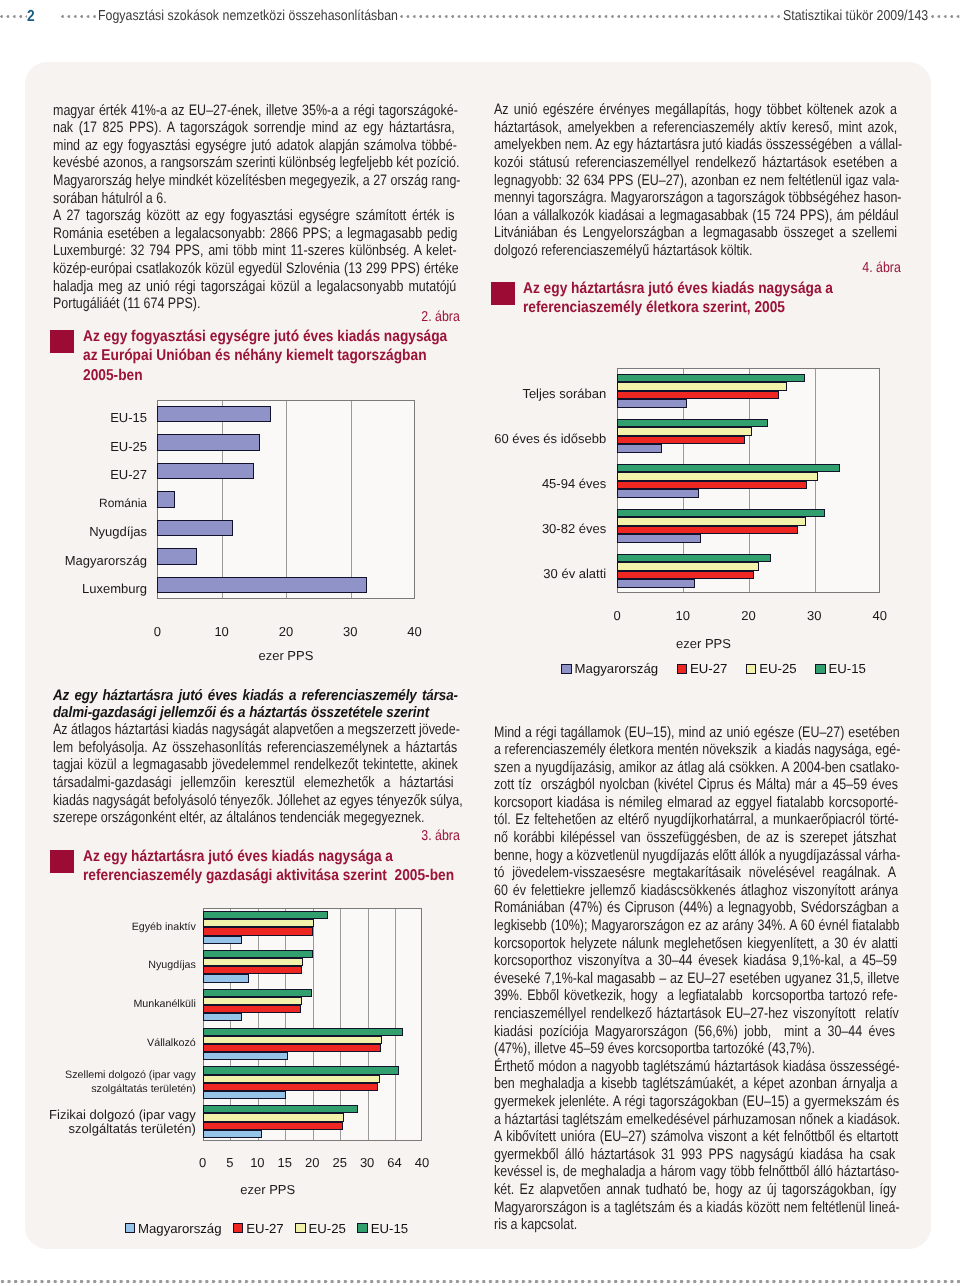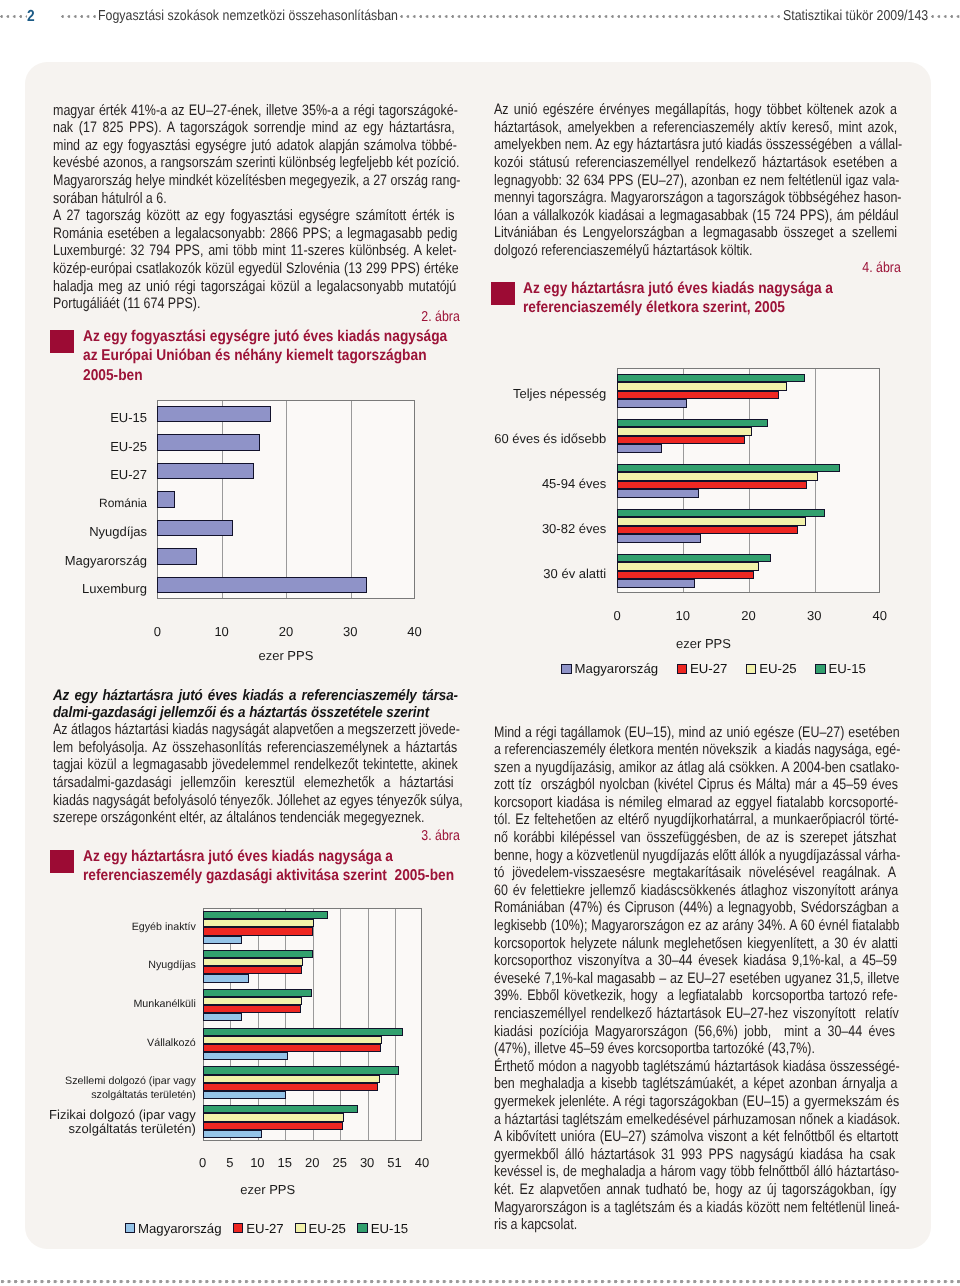--- a/index.html
+++ b/index.html
@@ -196,34 +196,34 @@
       <div class="catlbl" style="left: 2.8px; top: 85.6667px; width: 140px; height: 38.8333px; font-size: 10.7px; display: flex; align-items: center; justify-content: flex-end;"><span style="display: block; text-align: right; line-height: 13.6px;">Munkanélküli</span></div>
       <div class="bar" style="left: 149.5px; top: 127.517px; width: 200.842px; height: 8.2px; background: rgb(50, 160, 110);"></div>
       <div class="bar" style="left: 149.5px; top: 135.717px; width: 179.99px; height: 8.2px; background: rgb(242, 242, 170);"></div>
       <div class="bar" style="left: 149.5px; top: 143.917px; width: 178.344px; height: 8.2px; background: rgb(238, 39, 34);"></div>
       <div class="bar" style="left: 149.5px; top: 152.117px; width: 85.8794px; height: 8.2px; background: rgb(149, 196, 232);"></div>
       <div class="catlbl" style="left: 2.8px; top: 124.5px; width: 140px; height: 38.8333px; font-size: 10.7px; display: flex; align-items: center; justify-content: flex-end;"><span style="display: block; text-align: right; line-height: 13.6px;">Vállalkozó</span></div>
       <div class="bar" style="left: 149.5px; top: 166.35px; width: 196.452px; height: 8.2px; background: rgb(50, 160, 110);"></div>
       <div class="bar" style="left: 149.5px; top: 174.55px; width: 177.795px; height: 8.2px; background: rgb(242, 242, 170);"></div>
       <div class="bar" style="left: 149.5px; top: 182.75px; width: 175.6px; height: 8.2px; background: rgb(238, 39, 34);"></div>
       <div class="bar" style="left: 149.5px; top: 190.95px; width: 83.9588px; height: 8.2px; background: rgb(149, 196, 232);"></div>
-      <div class="catlbl" style="left: 2.8px; top: 163.333px; width: 140px; height: 38.8333px; font-size: 10.7px; display: flex; align-items: flex-end; justify-content: flex-end;"><span style="display: block; text-align: right; line-height: 13.6px;">Szellemi dolgozó (ipar vagy<br>szolgáltatás területén)</span></div>
+      <div class="catlbl" style="left: 2.8px; top: 163.333px; width: 140px; height: 38.8333px; font-size: 10.7px; display: flex; align-items: center; justify-content: flex-end;"><span style="display: block; text-align: right; line-height: 13.6px;">Szellemi dolgozó (ipar vagy<br>szolgáltatás területén)</span></div>
       <div class="bar" style="left: 149.5px; top: 205.183px; width: 155.296px; height: 8.2px; background: rgb(50, 160, 110);"></div>
       <div class="bar" style="left: 149.5px; top: 213.383px; width: 141.852px; height: 8.2px; background: rgb(242, 242, 170);"></div>
       <div class="bar" style="left: 149.5px; top: 221.583px; width: 140.48px; height: 8.2px; background: rgb(238, 39, 34);"></div>
       <div class="bar" style="left: 149.5px; top: 229.783px; width: 59.8137px; height: 8.2px; background: rgb(149, 196, 232);"></div>
       <div class="catlbl" style="left: 2.8px; top: 202.167px; width: 140px; height: 38.8333px; font-size: 13px; display: flex; align-items: center; justify-content: flex-end;"><span style="display: block; text-align: right; line-height: 13.6px;">Fizikai dolgozó (ipar vagy<br>szolgáltatás területén)</span></div>
       <div class="ticklbl" style="left: 129.5px; top: 254.5px; width: 40px; font-size: 13px; line-height: 15px;">0</div>
       <div class="ticklbl" style="left: 156.938px; top: 254.5px; width: 40px; font-size: 13px; line-height: 15px;">5</div>
       <div class="ticklbl" style="left: 184.375px; top: 254.5px; width: 40px; font-size: 13px; line-height: 15px;">10</div>
       <div class="ticklbl" style="left: 211.812px; top: 254.5px; width: 40px; font-size: 13px; line-height: 15px;">15</div>
       <div class="ticklbl" style="left: 239.25px; top: 254.5px; width: 40px; font-size: 13px; line-height: 15px;">20</div>
       <div class="ticklbl" style="left: 266.688px; top: 254.5px; width: 40px; font-size: 13px; line-height: 15px;">25</div>
       <div class="ticklbl" style="left: 294.125px; top: 254.5px; width: 40px; font-size: 13px; line-height: 15px;">30</div>
-      <div class="ticklbl" style="left: 321.562px; top: 254.5px; width: 40px; font-size: 13px; line-height: 15px;">51</div>
+      <div class="ticklbl" style="left: 321.562px; top: 254.5px; width: 40px; font-size: 13px; line-height: 15px;">64</div>
       <div class="ticklbl" style="left: 349px; top: 254.5px; width: 40px; font-size: 13px; line-height: 15px;">40</div>
       <div class="axttl" style="left: 154.75px; top: 281.5px; width: 120px; font-size: 13px; line-height: 15px;">ezer PPS</div>
       <div class="legend" style="left: 71.8px; top: 320.5px;">
         <div class="it" style="margin-right: 11.6px;">
           <span class="sw" style="background: rgb(149, 196, 232);"></span>
           <span>Magyarország</span>
         </div>
         <div class="it" style="margin-right: 11.6px;">
           <span class="sw" style="background: rgb(238, 39, 34);"></span>
           <span>EU-27</span>
@@ -265,21 +265,21 @@
   <div class="chart" id="fig4" style="left:494px;top:355px;width:410px;height:340px">
       <div class="plot" style="left: 123.2px; top: 13.2px; width: 262.6px; height: 225px;">
         <div class="gridline" style="left: 65.15px;"></div>
         <div class="gridline" style="left: 130.8px;"></div>
         <div class="gridline" style="left: 196.45px;"></div>
       </div>
       <div class="bar" style="left: 123.2px; top: 18.7px; width: 187.759px; height: 8.5px; background: rgb(50, 160, 110);"></div>
       <div class="bar" style="left: 123.2px; top: 27.2px; width: 169.377px; height: 8.5px; background: rgb(242, 242, 170);"></div>
       <div class="bar" style="left: 123.2px; top: 35.7px; width: 162.156px; height: 8.5px; background: rgb(238, 39, 34);"></div>
       <div class="bar" style="left: 123.2px; top: 44.2px; width: 69.589px; height: 8.5px; background: rgb(143, 147, 200);"></div>
-      <div class="catlbl" style="left: -12.8px; top: 16.2px; width: 125px; height: 45px; font-size: 13px; display: flex; align-items: center; justify-content: flex-end;"><span style="display: block; text-align: right; line-height: 15.6px;">Teljes népesség</span></div>
+      <div class="catlbl" style="left: -12.8px; top: 16.2px; width: 125px; height: 45px; font-size: 13px; display: flex; align-items: center; justify-content: flex-end;"><span style="display: block; text-align: right; line-height: 15.6px;">Teljes sorában</span></div>
       <div class="bar" style="left: 123.2px; top: 63.7px; width: 150.339px; height: 8.5px; background: rgb(50, 160, 110);"></div>
       <div class="bar" style="left: 123.2px; top: 72.2px; width: 135.239px; height: 8.5px; background: rgb(242, 242, 170);"></div>
       <div class="bar" style="left: 123.2px; top: 80.7px; width: 128.018px; height: 8.5px; background: rgb(238, 39, 34);"></div>
       <div class="bar" style="left: 123.2px; top: 89.2px; width: 45.2985px; height: 8.5px; background: rgb(143, 147, 200);"></div>
       <div class="catlbl" style="left: -12.8px; top: 61.2px; width: 125px; height: 45px; font-size: 13px; display: flex; align-items: center; justify-content: flex-end;"><span style="display: block; text-align: right; line-height: 15.6px;">60 éves és idősebb</span></div>
       <div class="bar" style="left: 123.2px; top: 108.7px; width: 222.553px; height: 8.5px; background: rgb(50, 160, 110);"></div>
       <div class="bar" style="left: 123.2px; top: 117.2px; width: 200.889px; height: 8.5px; background: rgb(242, 242, 170);"></div>
       <div class="bar" style="left: 123.2px; top: 125.7px; width: 189.728px; height: 8.5px; background: rgb(238, 39, 34);"></div>
       <div class="bar" style="left: 123.2px; top: 134.2px; width: 81.406px; height: 8.5px; background: rgb(143, 147, 200);"></div>
       <div class="catlbl" style="left: -12.8px; top: 106.2px; width: 125px; height: 45px; font-size: 13px; display: flex; align-items: center; justify-content: flex-end;"><span style="display: block; text-align: right; line-height: 15.6px;">45-94 éves</span></div>

